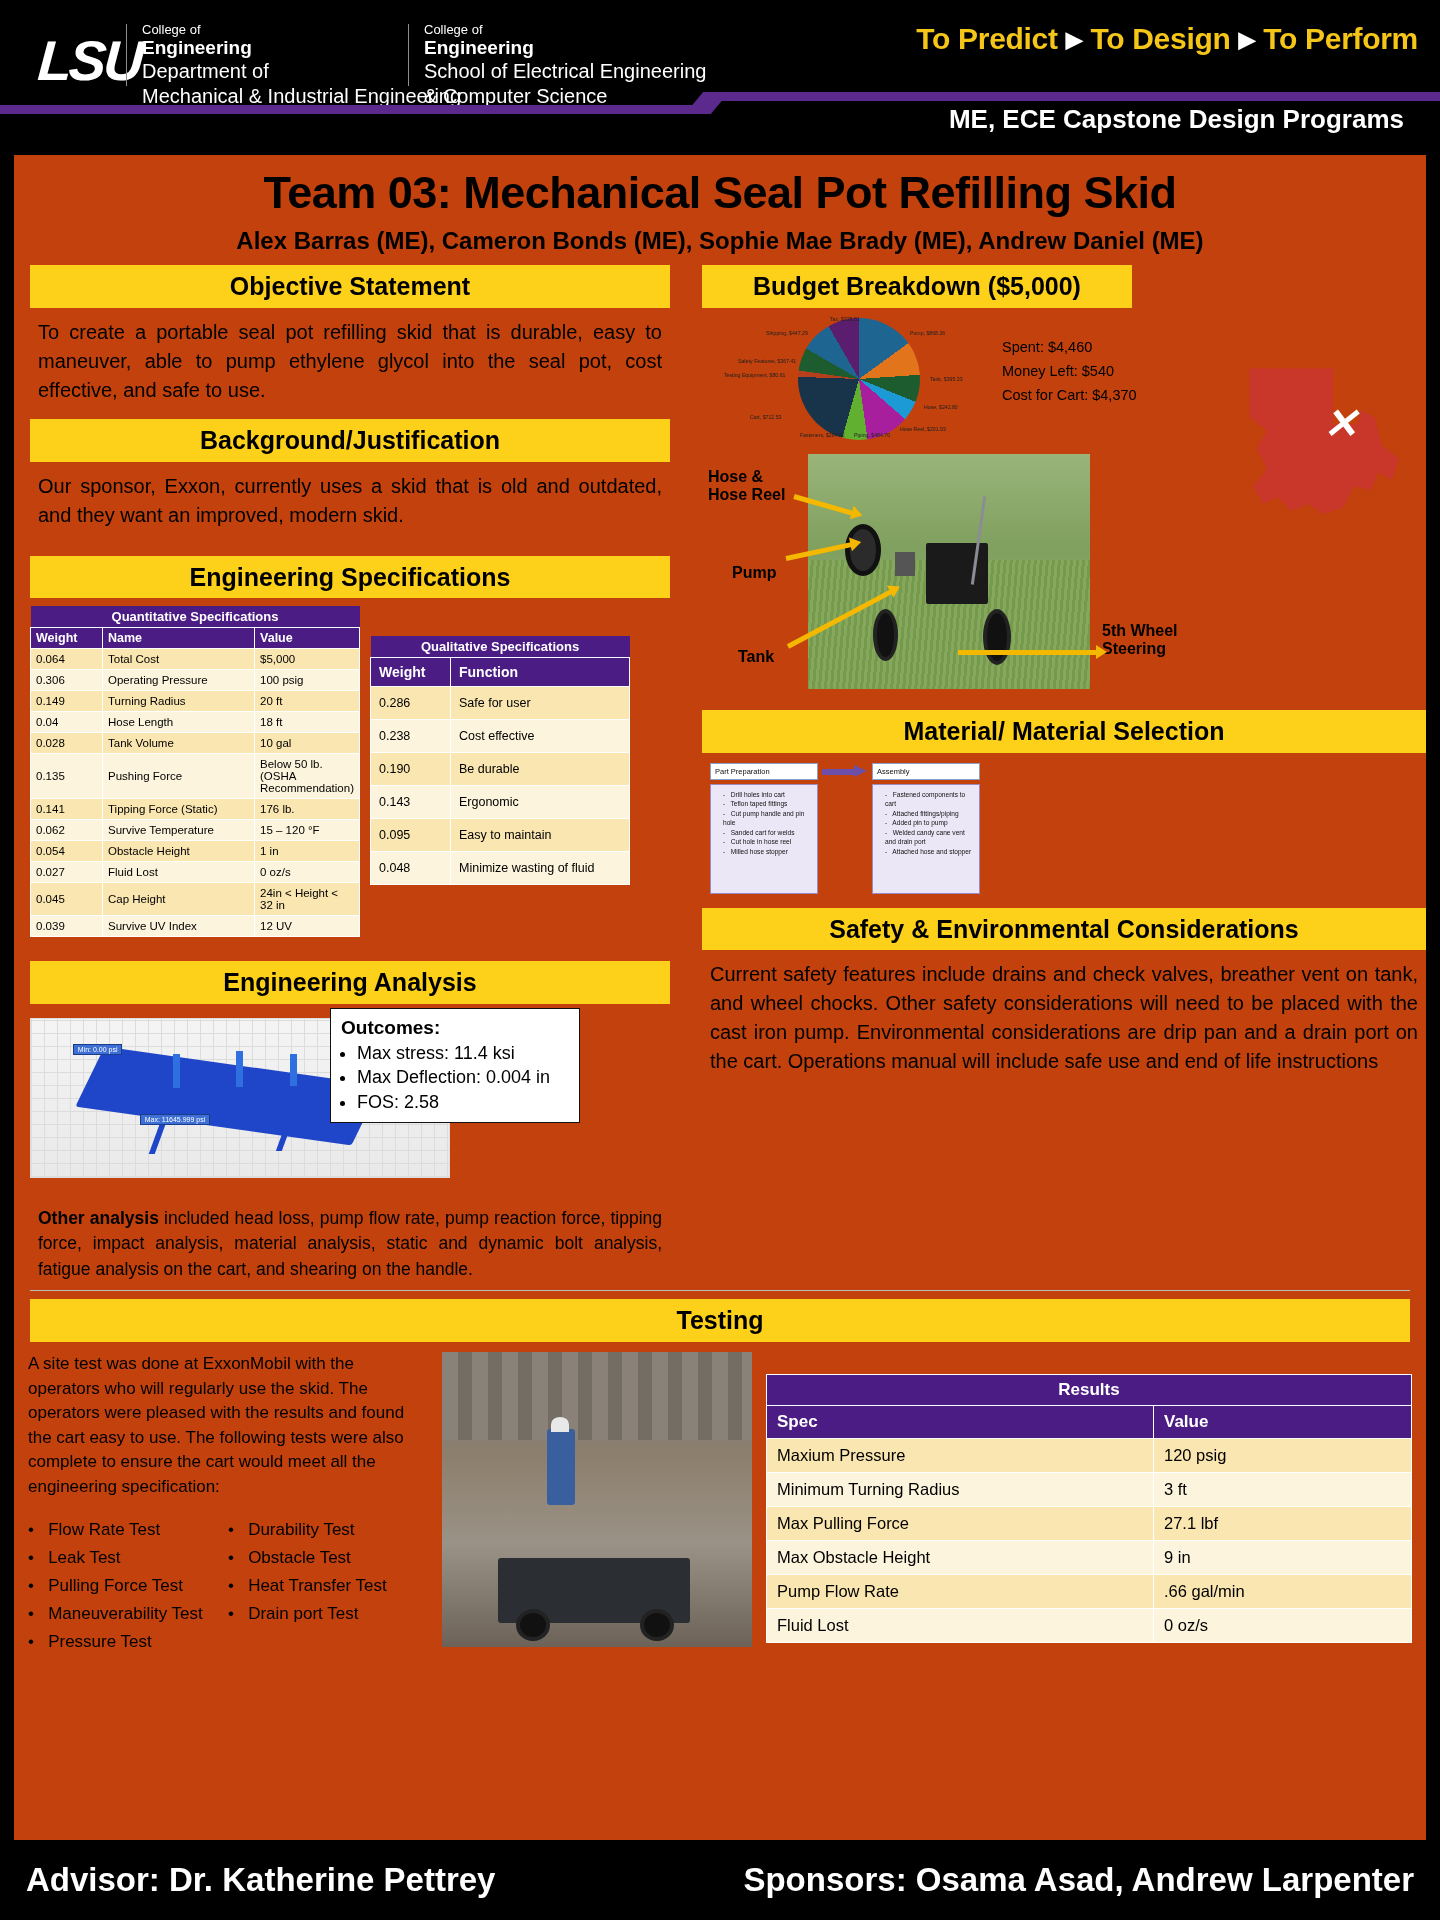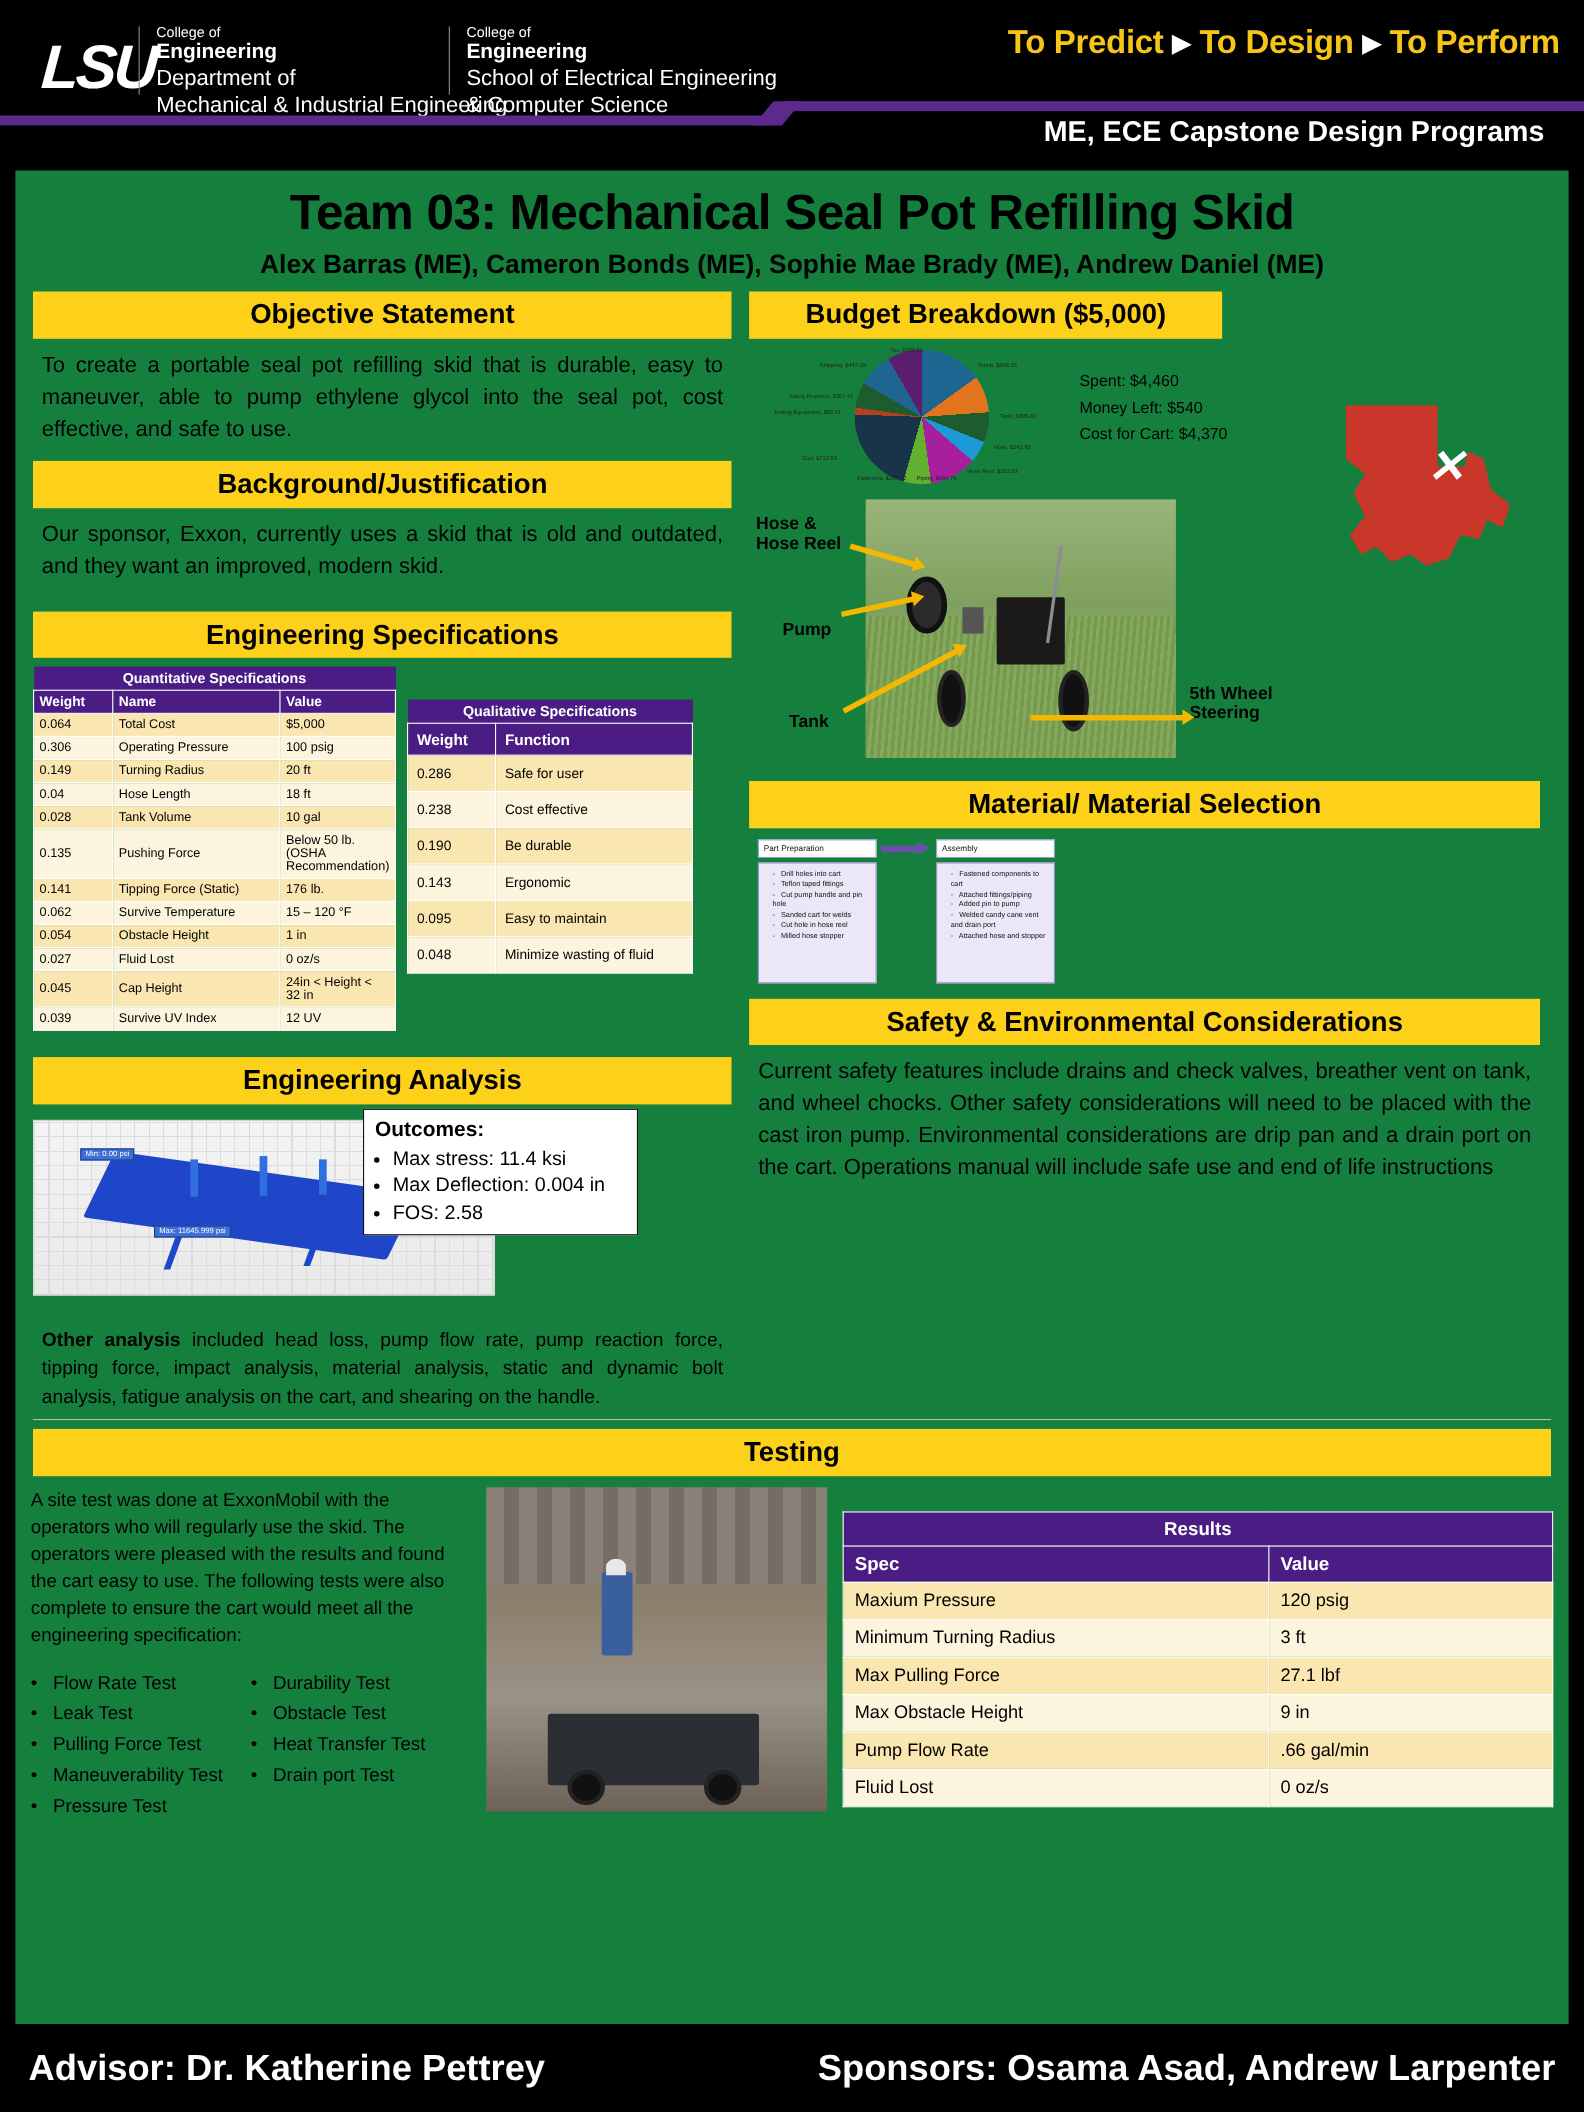--- a/index.html
+++ b/index.html
@@ -50,21 +50,21 @@
     background: #5b2a8c; transform: skewX(-40deg);
   }
   .capstone-label {
     position: absolute; right: 36px; top: 104px;
     color: #fff; font-size: 26px; font-weight: 800; white-space: nowrap;
   }
 
   
   .body-card {
     position: absolute; left: 14px; top: 155px;
-    width: 1412px; height: 1685px; background: #15803d;
+    width: 1412px; height: 1685px; background: #c2410c;
   }
 
   .title {
     text-align: center; font-size: 45px; font-weight: 800; color: #000;
     margin-top: 12px; letter-spacing: -0.5px;
   }
   .authors {
     text-align: center; font-size: 24px; font-weight: 700; color: #000;
     margin-top: 8px;
   }
@@ -73,21 +73,21 @@
   .banner {
     background: #fdd119; color: #000; font-size: 25px; font-weight: 800;
     text-align: center; padding: 7px 0; line-height: 1.15;
   }
   .para {
     font-size: 20px; line-height: 1.45; color: #000; text-align: justify;
     padding: 10px 8px 4px 8px;
   }
 
   
-  .cols { display: flex; padding: 10px 26px 0 16px; gap: 16px; justify-content: space-between; }
+  .cols { display: flex; padding: 10px 0 0 16px; gap: 16px; justify-content: space-between; }
   .col-left { width: 640px; }
   .col-right { width: 724px; }
 
   
   table { border-collapse: collapse; width: 100%; }
   .spec-title {
     background: #4b1d84; color: #fff; font-size: 13px; font-weight: 700;
     text-align: center; padding: 3px 0;
   }
   .spec-head th {

